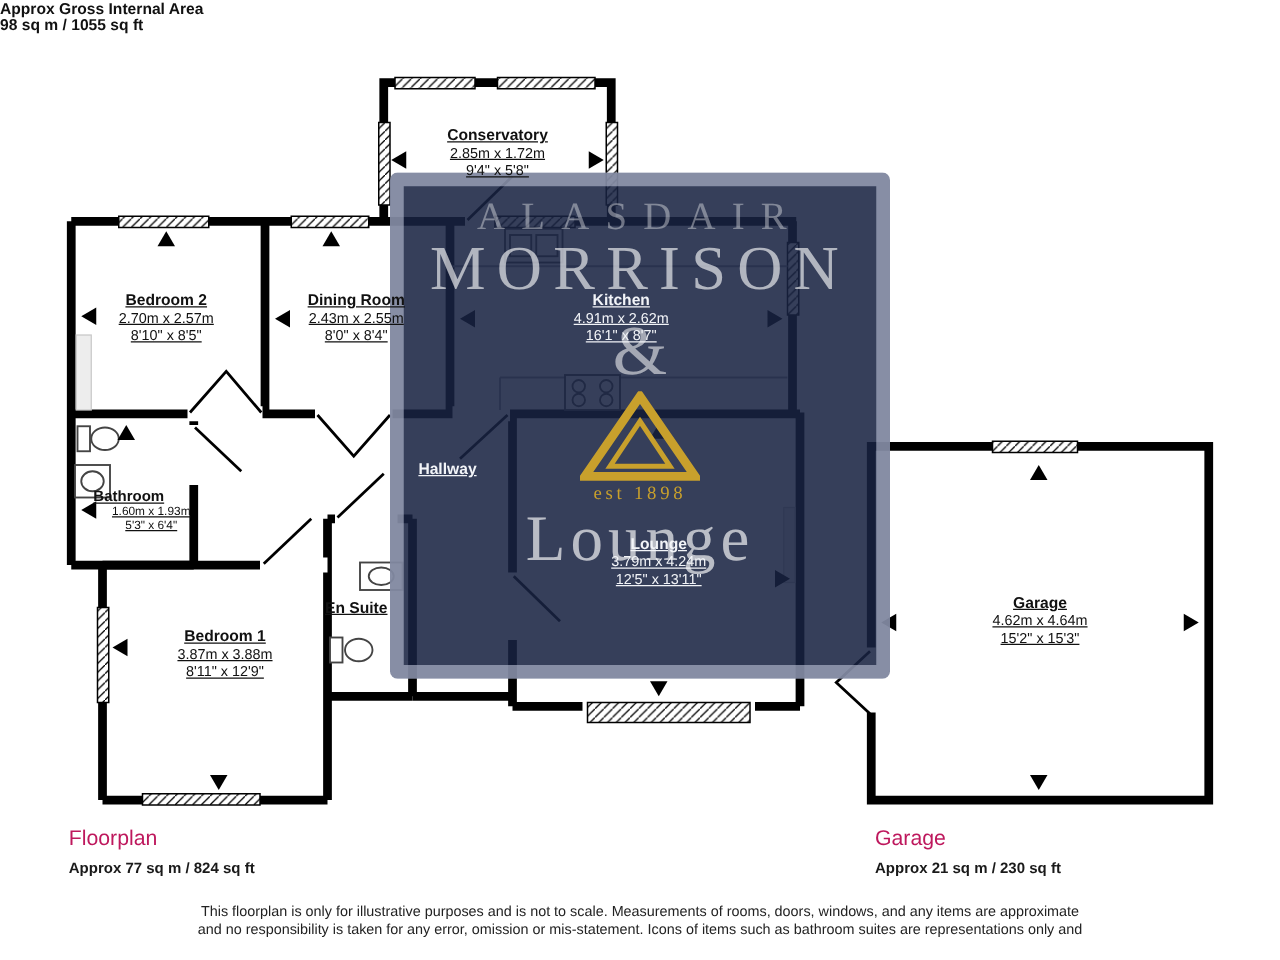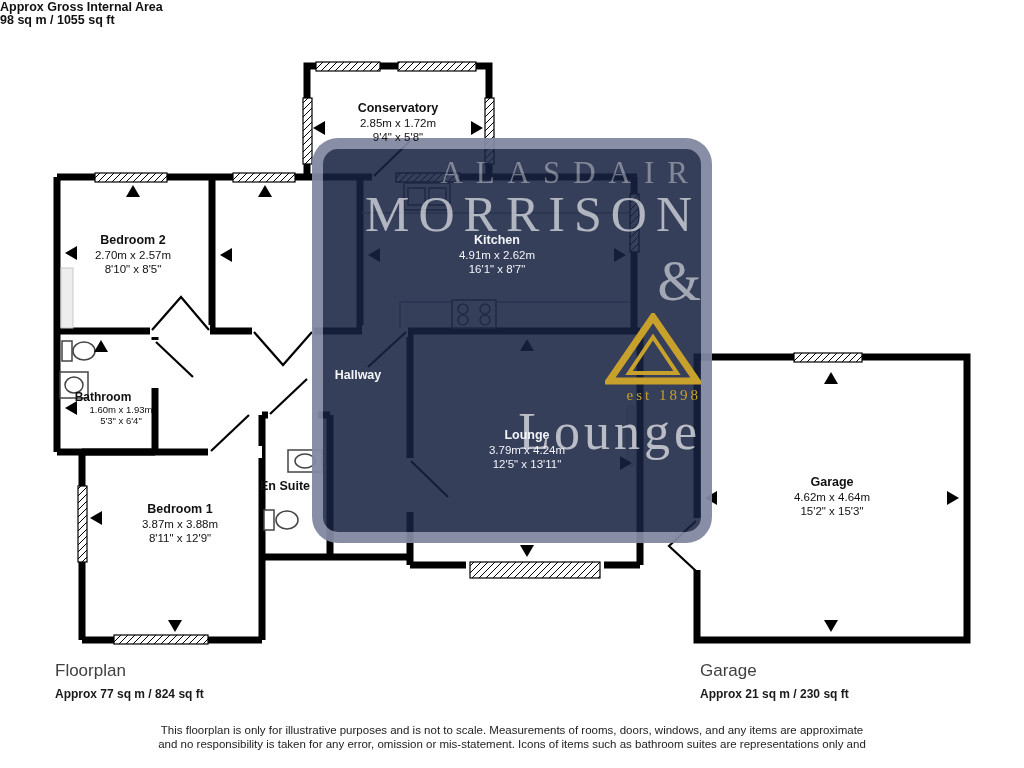--- a/index.html
+++ b/index.html
@@ -5,38 +5,38 @@
   html,body{margin:0;padding:0;background:#fff;}
   #stage{position:relative;width:1024px;height:768px;background:#fff;overflow:hidden;
          font-family:"Liberation Sans",sans-serif;color:#111;}
   .plan{position:absolute;left:0;top:0;width:1024px;height:768px;z-index:1;}
   
   .header{position:absolute;top:1px;left:0;width:100%;text-align:left;z-index:10;}
   .header .h1,.header .h2{font-weight:bold;font-size:12.5px;line-height:13px;}
   
   .watermark{position:absolute;left:312px;top:138px;width:400px;height:405px;z-index:5;
              box-sizing:border-box;background:rgba(24,34,66,0.87);
-             border:11px solid rgba(184,191,211,0.62);border-radius:26px;
-             display:flex;flex-direction:column;align-items:flex-end;
+             border:11px solid rgba(184,191,211,0.62);border-radius:6px;
+             display:flex;flex-direction:column;align-items:center;
              font-family:"Liberation Serif",serif;overflow:hidden;}
   .wm-alasdair{margin-top:6px;font-size:31px;letter-spacing:13px;color:rgba(255,255,255,0.38);}
   .wm-morrison{margin-top:-6px;font-size:50px;letter-spacing:9px;color:rgba(255,255,255,0.62);}
   .wm-amp{margin-top:10px;font-size:56px;line-height:1;color:rgba(255,255,255,0.55);}
   .wm-tri{margin-top:4px;width:96px;height:72px;}
   .wm-est{margin-top:2px;font-size:15px;letter-spacing:3px;color:#c8a02c;}
   .wm-mundys{margin-top:-2px;font-size:52px;letter-spacing:4px;color:rgba(255,255,255,0.66);}
   
-  .room-label{position:absolute;text-align:center;z-index:6;}
+  .room-label{position:absolute;text-align:center;z-index:6;text-decoration:underline;}
   .room-label .rname{font-weight:bold;font-size:12.5px;line-height:15px;}
   .room-label .rdim{font-size:11.5px;line-height:14px;}
   .room-label.on-dark{color:#f2f4f8;}
   .room-label.small .rname{font-size:12px;line-height:12.5px;}
   .room-label.small .rdim{font-size:9.5px;line-height:11.5px;padding-left:36px;}
   
-  .fp-title{position:absolute;font-size:17px;z-index:10;color:#404040;}
+  .fp-title{position:absolute;font-size:17px;z-index:10;color:#be185d;}
   .fp-area{position:absolute;font-size:12px;font-weight:bold;z-index:10;color:#1a1a1a;}
   .disclaimer{position:absolute;top:723px;left:0;width:100%;text-align:center;z-index:10;
               font-size:11.5px;line-height:14px;color:#222;}
 </style>
 </head>
 <body>
 
 <div id="stage">
 
   <div class="header">
@@ -202,20 +202,25 @@
     <div class="rdim">2.85m x 1.72m</div>
     <div class="rdim">9'4" x 5'8"</div>
   </div>
 
   <div class="room-label" style="left:63px;top:233px;width:140px">
     <div class="rname">Bedroom 2</div>
     <div class="rdim">2.70m x 2.57m</div>
     <div class="rdim">8'10" x 8'5"</div>
   </div>
 
+  <div class="room-label" style="left:215px;top:233px;width:140px">
+    <div class="rname">Dining Room</div>
+    <div class="rdim">2.43m x 2.55m</div>
+    <div class="rdim">8'0" x 8'4"</div>
+  </div>
 
   <div class="room-label on-dark" style="left:427px;top:233px;width:140px">
     <div class="rname">Kitchen</div>
     <div class="rdim">4.91m x 2.62m</div>
     <div class="rdim">16'1" x 8'7"</div>
   </div>
 
   <div class="room-label small" style="left:53px;top:391px;width:100px">
     <div class="rname">Bathroom</div>
     <div class="rdim">1.60m x 1.93m</div>

